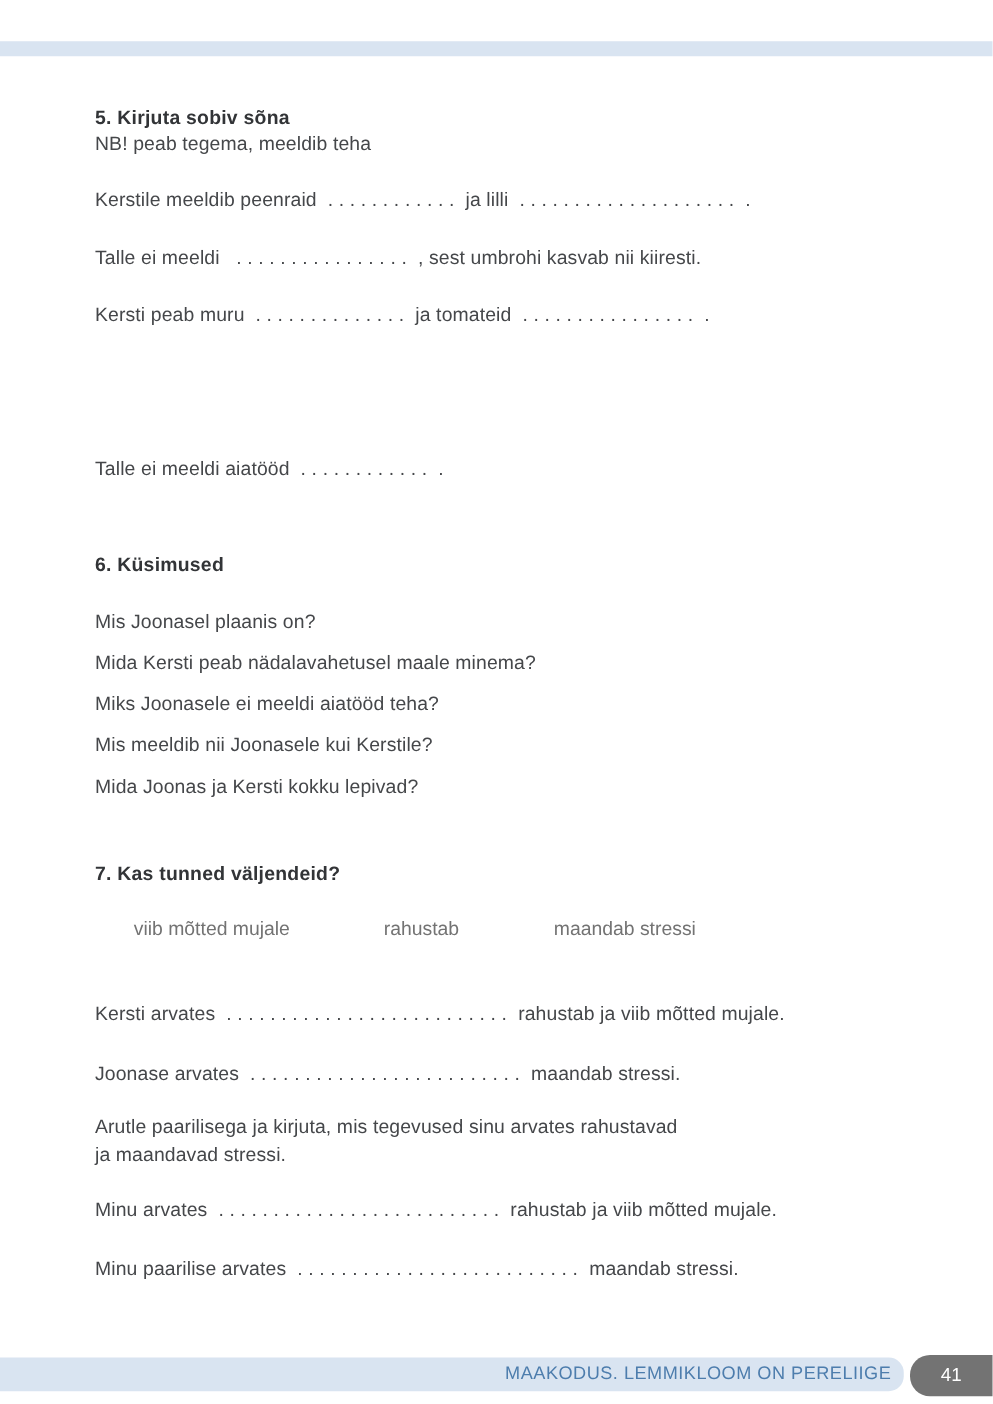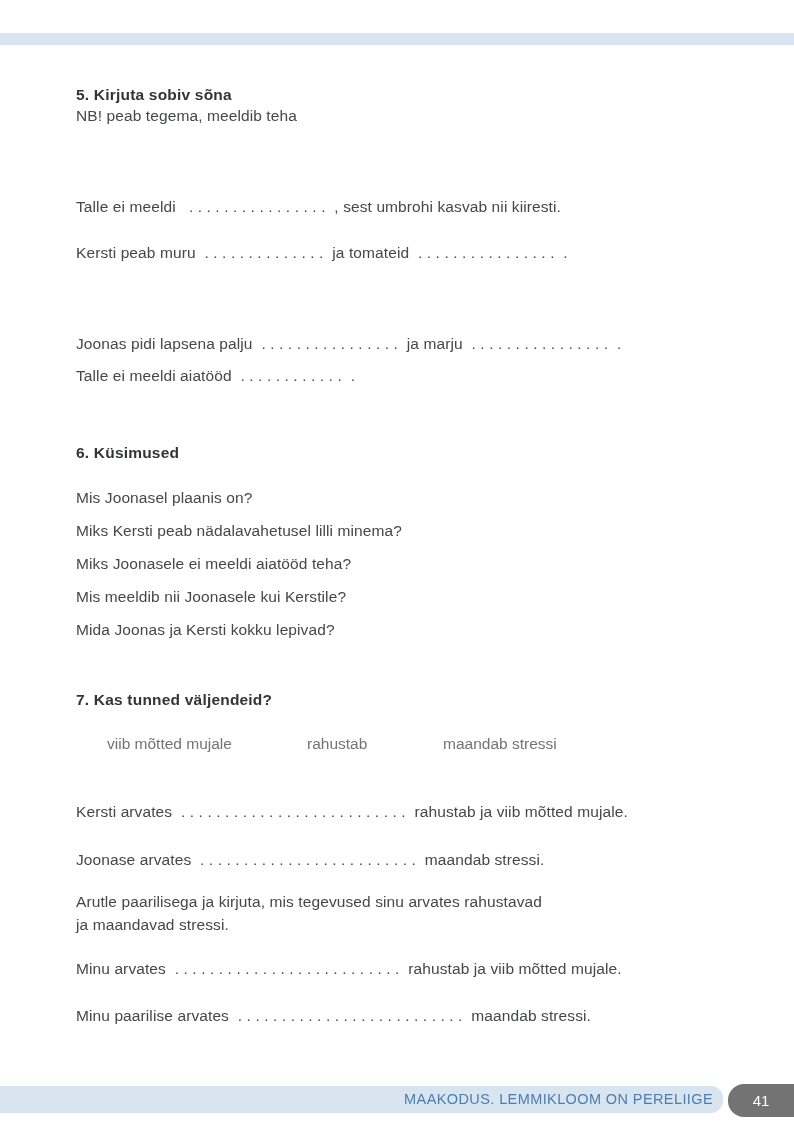--- a/index.html
+++ b/index.html
@@ -70,28 +70,28 @@
 </style>
 </head>
 <body>
 
 <div class="page">
 
   <div class="top-accent-bar"></div>
 
   <p class="line heading" style="top:86px">5. Kirjuta sobiv sõna</p>
   <p class="line" style="top:107px">NB! peab tegema, meeldib teha</p>
+  <p class="line" style="top:152px">Kerstile meeldib peenraid &nbsp;. . . . . . . . . . . .&nbsp; ja lilli &nbsp;. . . . . . . . . . . . . . . . . . . .&nbsp; .</p>
   <p class="line" style="top:198px">Talle ei meeldi &nbsp;&nbsp;. . . . . . . . . . . . . . . .&nbsp; , sest umbrohi kasvab nii kiiresti.</p>
   <p class="line" style="top:244px">Kersti peab muru &nbsp;. . . . . . . . . . . . . .&nbsp; ja tomateid &nbsp;. . . . . . . . . . . . . . . .&nbsp; .</p>
-  <p class="line" style="top:335px">Joonas pidi lapsena palju &nbsp;. . . . . . . . . . . . . . . .&nbsp; ja marju &nbsp;. . . . . . . . . . . . . . . .&nbsp; .</p>
   <p class="line" style="top:367px">Talle ei meeldi aiatööd &nbsp;. . . . . . . . . . . .&nbsp; .</p>
 
   <p class="line heading" style="top:444px">6. Küsimused</p>
   <p class="line" style="top:489px">Mis Joonasel plaanis on?</p>
-  <p class="line" style="top:522px">Miks Kersti peab nädalavahetusel lilli minema?</p>
+  <p class="line" style="top:522px">Mida Kersti peab nädalavahetusel maale minema?</p>
   <p class="line" style="top:555px">Miks Joonasele ei meeldi aiatööd teha?</p>
   <p class="line" style="top:588px">Mis meeldib nii Joonasele kui Kerstile?</p>
   <p class="line" style="top:621px">Mida Joonas ja Kersti kokku lepivad?</p>
 
   <p class="line heading" style="top:691px">7. Kas tunned väljendeid?</p>
 
   <div class="wordbank">
     <span class="wordbank-item" style="left:107px">viib mõtted mujale</span>
     <span class="wordbank-item" style="left:307px">rahustab</span>
     <span class="wordbank-item" style="left:443px">maandab stressi</span>

